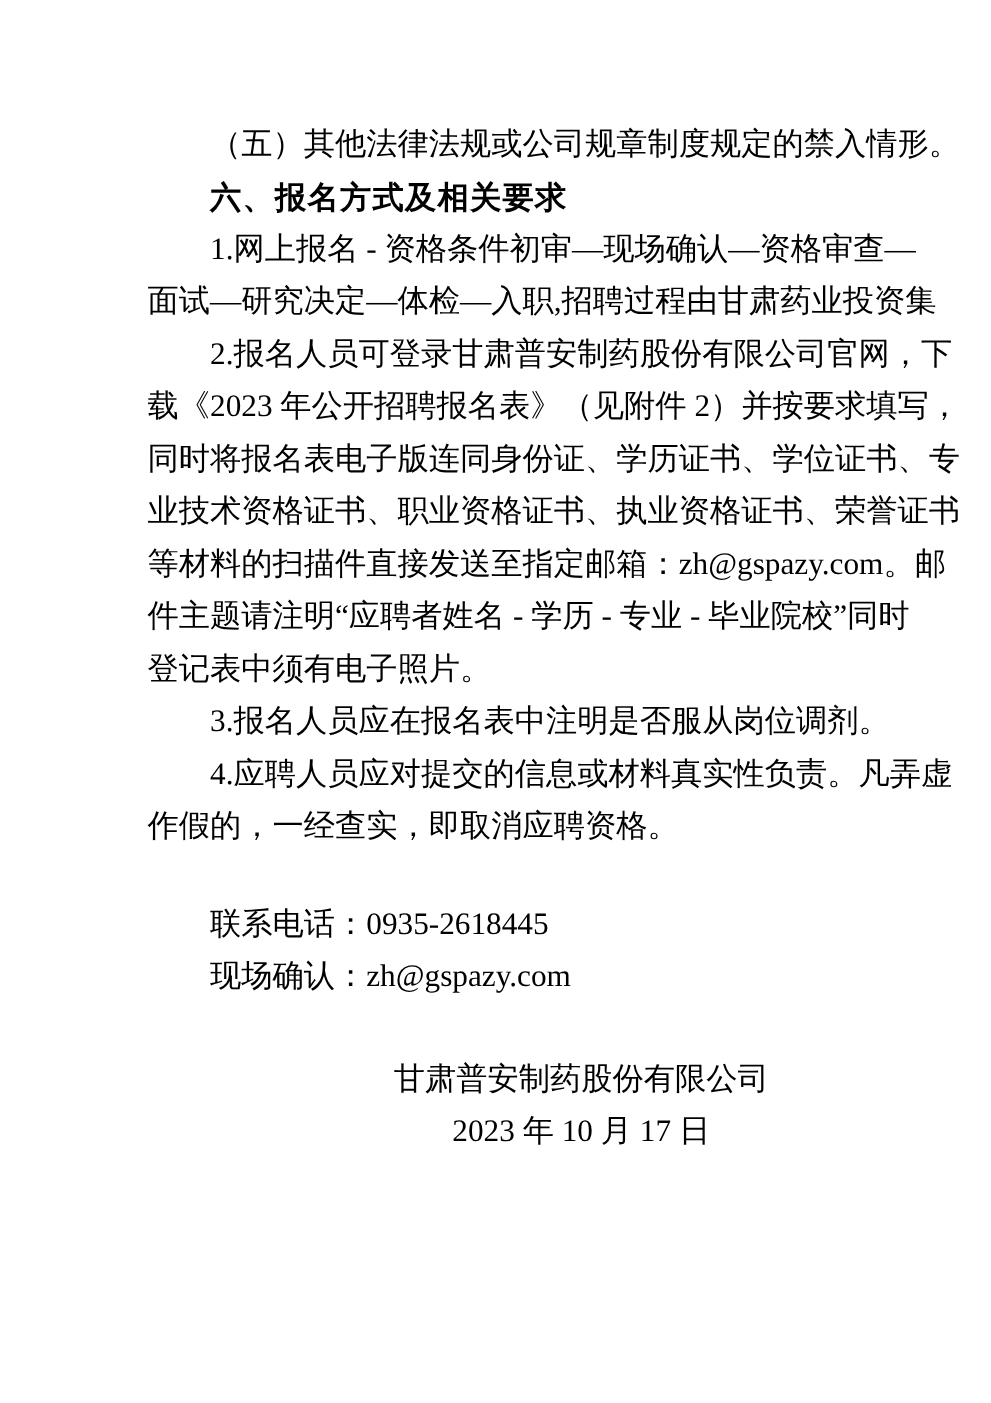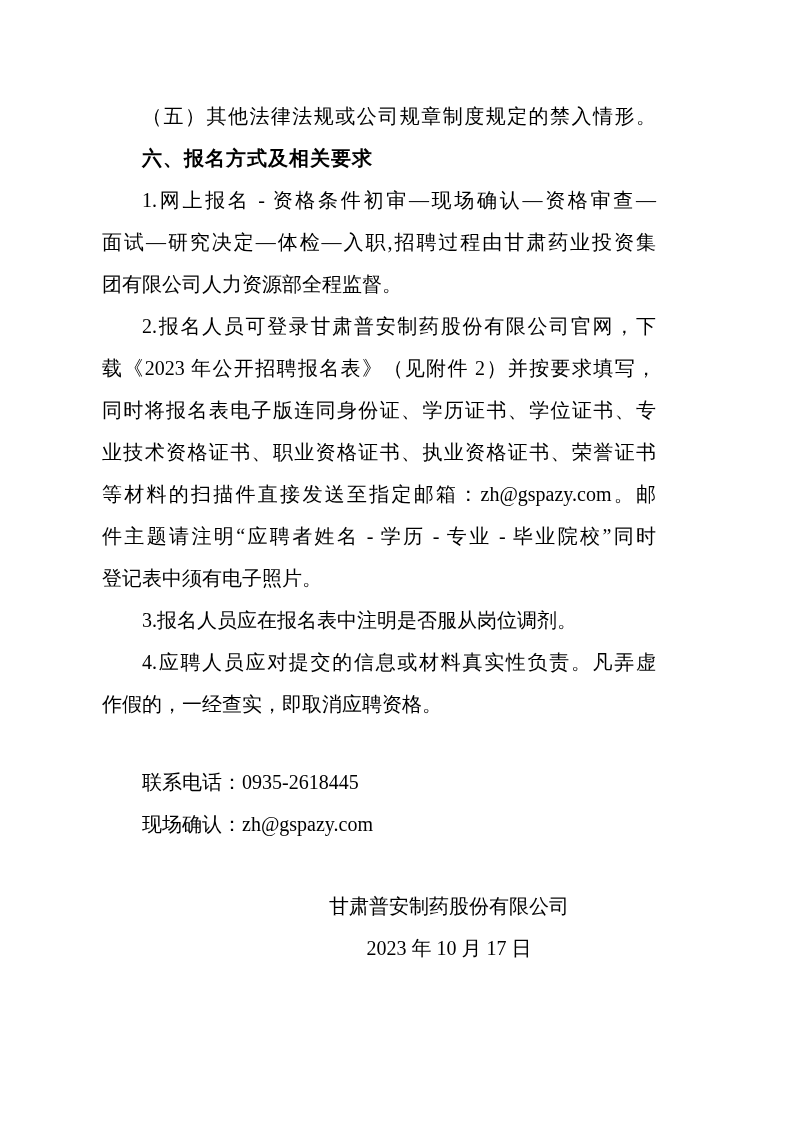--- a/index.html
+++ b/index.html
@@ -11,24 +11,24 @@
     position: relative;
     width: 793px;
     height: 1122px;
     background: #ffffff;
     color: #000000;
     overflow: hidden;
     font-family: "Liberation Serif", "DejaVu Serif", serif;
   }
   .content {
     position: absolute;
-    left: 102px;
+    left: 118px;
     top: 95px;
     width: 554px;
-    font-size: 20px;
+    font-size: 25px;
     line-height: 42px;
   }
   .line {
     white-space: nowrap;
     text-align: left;
   }
   .indent {
     text-indent: 2em;
   }
   .justify {
@@ -54,21 +54,20 @@
 </head>
 <body>
 
 <div class="page">
   <div class="content">
 
     <div class="line indent justify">（五）其他法律法规或公司规章制度规定的禁入情形。</div>
     <div class="line indent heading">六、报名方式及相关要求</div>
     <div class="line indent justify">1.网上报名 - 资格条件初审—现场确认—资格审查—</div>
     <div class="line justify">面试—研究决定—体检—入职,招聘过程由甘肃药业投资集</div>
-    <div class="line">团有限公司人力资源部全程监督。</div>
     <div class="line indent justify">2.报名人员可登录甘肃普安制药股份有限公司官网，下</div>
     <div class="line justify">载《2023 年公开招聘报名表》（见附件 2）并按要求填写，</div>
     <div class="line justify">同时将报名表电子版连同身份证、学历证书、学位证书、专</div>
     <div class="line justify">业技术资格证书、职业资格证书、执业资格证书、荣誉证书</div>
     <div class="line justify">等材料的扫描件直接发送至指定邮箱：zh@gspazy.com。邮</div>
     <div class="line justify">件主题请注明“应聘者姓名 - 学历 - 专业 - 毕业院校”同时</div>
     <div class="line">登记表中须有电子照片。</div>
     <div class="line indent">3.报名人员应在报名表中注明是否服从岗位调剂。</div>
     <div class="line indent justify">4.应聘人员应对提交的信息或材料真实性负责。凡弄虚</div>
     <div class="line">作假的，一经查实，即取消应聘资格。</div>

